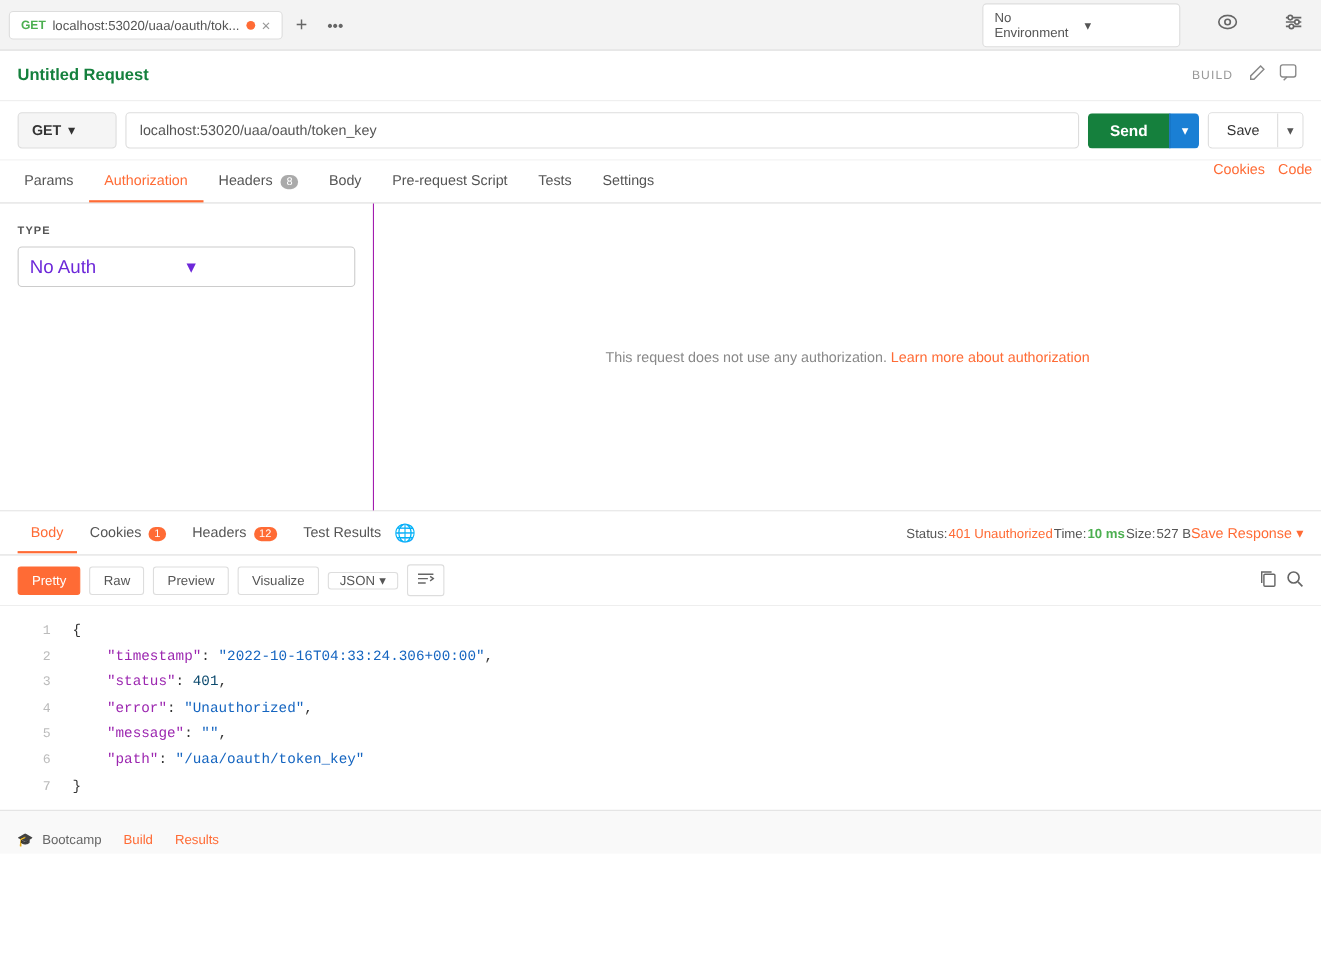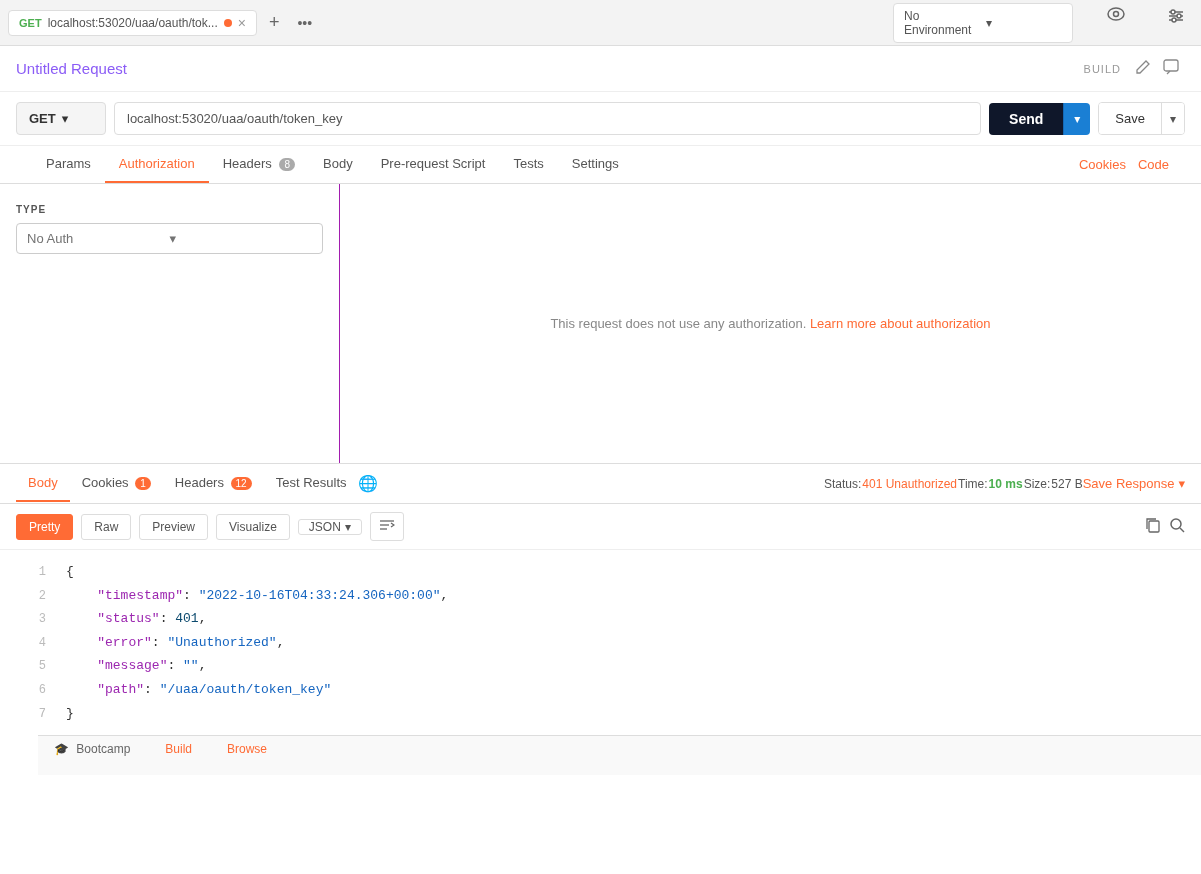--- a/index.html
+++ b/index.html
@@ -7,57 +7,57 @@
 
     
     .top-bar { display: flex; align-items: center; background: #f3f3f3; border-bottom: 1px solid #ddd; padding: 6px 8px; gap: 6px; height: 46px; }
     .tab-pill { display: flex; align-items: center; background: #fff; border: 1px solid #ddd; border-radius: 4px; padding: 4px 10px; gap: 6px; font-size: 12px; min-width: 200px; }
     .tab-pill .method-badge { color: #4CAF50; font-weight: 700; font-size: 11px; }
     .tab-pill .url-text { color: #555; flex: 1; overflow: hidden; text-overflow: ellipsis; white-space: nowrap; }
     .tab-pill .dot { width: 8px; height: 8px; background: #FF6B35; border-radius: 50%; }
     .tab-pill .close-x { color: #999; cursor: pointer; font-size: 14px; }
     .tab-add { background: none; border: none; cursor: pointer; font-size: 18px; color: #666; padding: 2px 6px; }
     .tab-more { background: none; border: none; cursor: pointer; color: #666; font-size: 14px; padding: 2px 6px; }
-    .env-selector { margin-left: auto; display: flex; align-items: flex-start; gap: 26px; }
+    .env-selector { margin-left: auto; display: flex; align-items: center; gap: 26px; }
     .env-dropdown { display: flex; align-items: center; background: #fff; border: 1px solid #ddd; border-radius: 4px; padding: 5px 10px; gap: 6px; cursor: pointer; min-width: 180px; }
     .env-dropdown span { flex: 1; font-size: 12px; color: #555; }
     .icon-btn { background: none; border: none; cursor: pointer; color: #666; padding: 4px 8px; font-size: 16px; }
 
     
     .request-title-bar { display: flex; align-items: center; padding: 10px 16px; border-bottom: 1px solid #eee; height: 46px; }
-    .request-title { font-size: 15px; font-weight: 400; color: #8b5cf6; flex: 1; }
+    .request-title { font-size: 15px; font-weight: 700; color: #15803d; flex: 1; }
     .build-label { font-size: 11px; color: #999; letter-spacing: 1px; margin-right: 8px; }
     .title-icon-btn { background: none; border: none; cursor: pointer; color: #666; font-size: 16px; padding: 4px 6px; }
 
     
     .url-bar { display: flex; align-items: center; padding: 10px 16px; gap: 8px; border-bottom: 1px solid #eee; }
     .method-select { display: flex; align-items: center; background: #f5f5f5; border: 1px solid #ddd; border-radius: 4px; padding: 8px 12px; gap: 6px; cursor: pointer; min-width: 90px; }
     .method-select .method-text { font-weight: 700; color: #333; font-size: 13px; }
     .url-input { flex: 1; border: 1px solid #ddd; border-radius: 4px; padding: 8px 12px; font-size: 13px; color: #555; outline: none; }
     .send-btn-group { display: flex; align-items: stretch; border-radius: 4px; overflow: hidden; }
-    .send-btn { background: #0f172a; color: #fff; border: none; padding: 8px 20px; font-size: 14px; font-weight: 600; cursor: pointer; }
+    .send-btn { background: #15803d; color: #fff; border: none; padding: 8px 20px; font-size: 14px; font-weight: 600; cursor: pointer; }
     .send-chevron { background: #1a7fd4; color: #fff; border: none; border-left: 1px solid #1569b5; padding: 8px 10px; cursor: pointer; font-size: 12px; }
     .save-btn-group { display: flex; align-items: stretch; border: 1px solid #ddd; border-radius: 4px; overflow: hidden; }
     .save-btn { background: #fff; border: none; padding: 8px 16px; font-size: 13px; color: #333; cursor: pointer; }
     .save-chevron { background: #fff; border: none; border-left: 1px solid #ddd; padding: 8px 8px; cursor: pointer; font-size: 12px; color: #555; }
 
     
-    .tabs-bar { display: flex; align-items: center; padding: 0 32px; border-bottom: 1px solid #ddd; background: #fff; }
+    .tabs-bar { display: flex; padding: 0 8px; border-bottom: 1px solid #ddd; background: #fff; }
     .tab-item { padding: 10px 14px; font-size: 13px; color: #555; cursor: pointer; border-bottom: 2px solid transparent; white-space: nowrap; }
     .tab-item.active { color: #FF6B35; border-bottom-color: #FF6B35; font-weight: 500; }
     .tab-item .badge { display: inline-block; background: #aaa; color: #fff; border-radius: 8px; font-size: 10px; padding: 1px 5px; margin-left: 4px; }
     .tabs-right { margin-left: auto; display: flex; gap: 12px; }
     .tabs-right a { color: #FF6B35; font-size: 13px; cursor: pointer; text-decoration: none; }
 
     
     .main-content { display: flex; height: 280px; border-bottom: 1px solid #ddd; }
     .auth-sidebar { width: 340px; border-right: 1px solid #a21caf; padding: 20px 16px; flex-shrink: 0; }
     .type-label { font-size: 10px; font-weight: 700; color: #555; letter-spacing: 1px; margin-bottom: 8px; }
     .type-dropdown { display: flex; align-items: center; background: #fff; border: 1px solid #ccc; border-radius: 4px; padding: 7px 10px; cursor: pointer; }
-    .type-dropdown span { flex: 1; font-size: 13px; color: #737373; }
+    .type-dropdown span { flex: 1; font-size: 17px; color: #6d28d9; }
     .auth-main { flex: 1; display: flex; align-items: center; justify-content: center; flex-direction: column; }
     .no-auth-text { color: #888; font-size: 13px; }
     .no-auth-text a { color: #FF6B35; cursor: pointer; }
 
     
     .response-section { display: flex; flex-direction: column; flex: 1; }
     .response-tabs-bar { display: flex; align-items: center; padding: 0 16px; border-bottom: 1px solid #ddd; background: #fff; height: 40px; }
     .response-tab { padding: 10px 12px; font-size: 13px; color: #555; cursor: pointer; border-bottom: 2px solid transparent; }
     .response-tab.active { color: #FF6B35; border-bottom-color: #FF6B35; }
     .response-tab .badge { display: inline-block; background: #aaa; color: #fff; border-radius: 8px; font-size: 10px; padding: 1px 5px; margin-left: 3px; }
@@ -82,21 +82,21 @@
     .json-view { padding: 10px 0; font-family: 'Courier New', Consolas, monospace; font-size: 13px; overflow-y: auto; flex: 1; line-height: 1.8; background: #fff; }
     .line { display: flex; align-items: baseline; padding: 0 16px; }
     .line-num { color: #bbb; width: 30px; text-align: right; margin-right: 20px; flex-shrink: 0; font-size: 12px; }
     .json-bracket { color: #333; }
     .json-key { color: #9C27B0; }
     .json-string-val { color: #1565C0; }
     .json-number-val { color: #0c4a6e; }
     .json-text { color: #333; }
 
     
-    .bottom-bar { display: flex; align-items: flex-start; padding: 6px 16px; border-top: 1px solid #ddd; background: #f9f9f9; height: 40px; font-size: 12px; color: #666; gap: 35px; margin-left: 38px; }
+    .bottom-bar { display: flex; align-items: flex-end; padding: 6px 16px; border-top: 1px solid #ddd; background: #f9f9f9; height: 40px; font-size: 12px; color: #666; gap: 20px; }
     .bottom-bar .bottom-icon { margin-right: 4px; }
     .bottom-bar a { color: #FF6B35; cursor: pointer; }
 
     .chevron-down::after { content: '▾'; }
   </style>
 </head>
 <body>
 
 <div class="top-bar">
   <div class="tab-pill">
@@ -325,14 +325,14 @@
     </div>
   </div>
 </div>
 
 <div class="bottom-bar">
   <span>
     <span class="bottom-icon">🎓</span>
     <span>Bootcamp</span>
   </span>
   <a>Build</a>
-  <a>Browse</a>
+  <a>Results</a>
 </div>
 
 </body></html>

